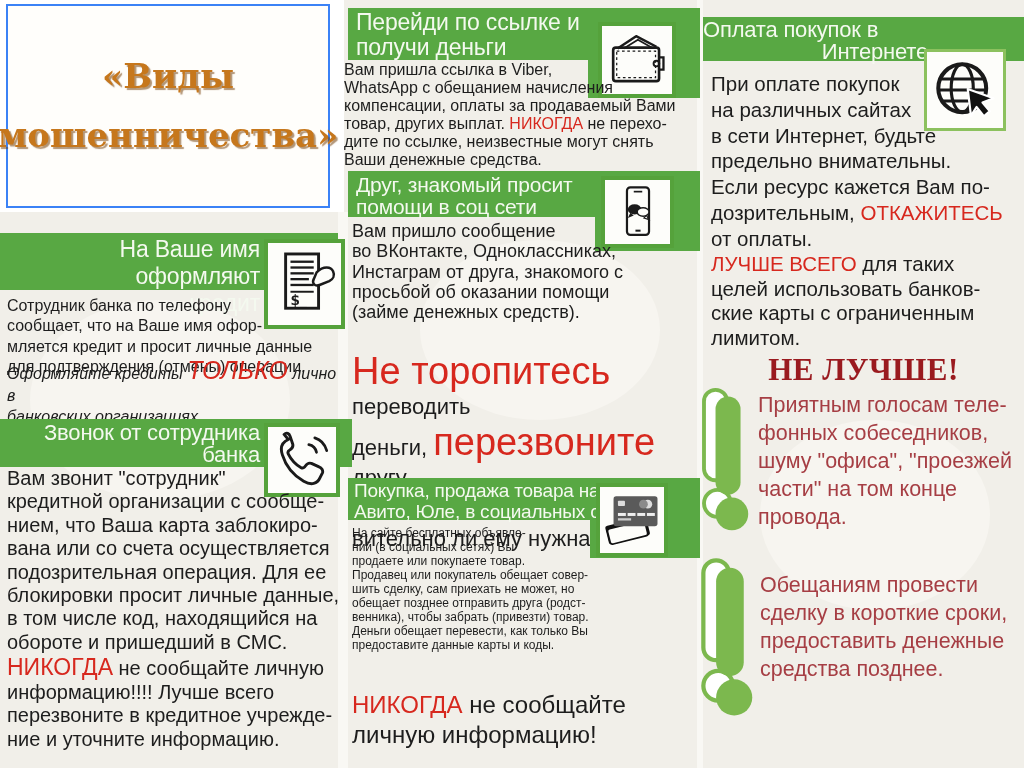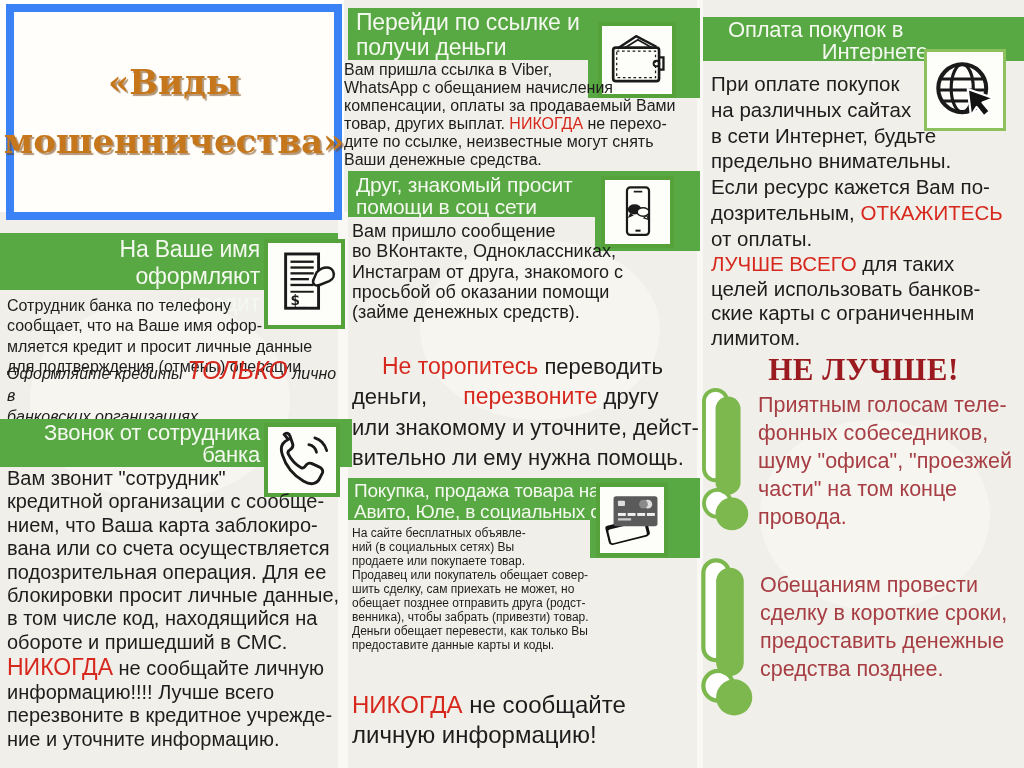--- a/index.html
+++ b/index.html
@@ -3,34 +3,34 @@
 <meta charset="utf-8">
 <style>
   html,body{margin:0;padding:0;}
   .page{position:relative;width:1024px;height:768px;background:#f1efe9;overflow:hidden;
         font-family:"Liberation Sans",sans-serif;color:#1d1d1d;}
   .abs{position:absolute;}
   .blob{position:absolute;background:#f7f5f0;border-radius:50%;}
   .white-panel{position:absolute;background:#ffffff;}
   .gutter{position:absolute;background:#f9f8f4;}
   .title-box{position:absolute;left:6px;top:4px;width:320px;height:200px;background:#fffefb;
-             border:8px solid #3b82f6;display:flex;align-items:center;justify-content:center;}
+             border:2px solid #3b82f6;display:flex;align-items:center;justify-content:center;}
   .title-text{font-family:"DejaVu Serif",serif;font-weight:bold;font-size:34px;line-height:1.75;
               color:#c6771c;text-align:center;white-space:pre-line;
               text-shadow:2px 2px 1px rgba(115,62,8,0.55);}
   .hdr{position:absolute;background:#58a843;color:#f4f9ef;white-space:pre-line;
        letter-spacing:-0.2px;box-sizing:border-box;}
   .patch{position:absolute;background:#58a843;}
   .iconbox{position:absolute;background:#fdfdfa;border:4px solid #55a23b;box-sizing:border-box;
            display:flex;align-items:center;justify-content:center;}
   .txt{position:absolute;white-space:pre-line;}
   .red{color:#d7281e;}
   .tolko{font-size:25px;color:#d7281e;line-height:1;}
   .nikogda-l{font-size:23px;color:#d7281e;}
-  .redbig{font-size:23px;color:#d7281e;line-height:1;margin-left:30px;}
+  .redbig{font-size:38px;color:#d7281e;line-height:1;}
   .m-final{font-size:24px;line-height:1.25;}
   .ne-verte{position:absolute;font-family:"Liberation Serif",serif;font-weight:bold;
             font-size:31px;color:#9a1a1f;text-align:center;letter-spacing:0.5px;}
   .warn{position:absolute;white-space:pre-line;color:#a63e44;font-size:21.5px;line-height:1.3;}
   svg{display:block;}
 </style>
 </head>
 <body>
 
 <div class="page">
@@ -160,21 +160,21 @@
 Продавец или покупатель обещает совер-
 шить сделку, сам приехать не может, но
 обещает позднее отправить друга (родст-
 венника), чтобы забрать (привезти) товар.
 Деньги обещает перевести, как только Вы
 предоставите данные карты и коды.</div>
   <div class="txt m-final" style="left:352px;top:690px;width:350px;"><span class="red">НИКОГДА</span><span> не сообщайте
 личную информацию!</span></div>
 
   <div class="hdr" style="left:703px;top:17px;width:321px;height:44px;padding-top:2px;font-size:22px;line-height:1.0;white-space:normal;">
-    <div style="padding-left:25px;">Оплата покупок в</div>
+    <div style="">Оплата покупок в</div>
     <div style="text-align:right;padding-right:96px;">Интернете</div>
   </div>
   <div class="iconbox" style="left:924px;top:49px;width:82px;height:82px;border-color:#8cc15e;border-width:3px;">
     <svg width="70" height="70" viewBox="0 0 76 76">
       <circle cx="35" cy="36" r="26" fill="none" stroke="#1a1a1a" stroke-width="4.4"></circle>
       <ellipse cx="35" cy="36" rx="12" ry="26" fill="none" stroke="#1a1a1a" stroke-width="3.4"></ellipse>
       <line x1="11" y1="26" x2="59" y2="26" stroke="#1a1a1a" stroke-width="3.4"></line>
       <line x1="9" y1="38" x2="61" y2="38" stroke="#1a1a1a" stroke-width="3.4"></line>
       <line x1="13" y1="50" x2="57" y2="50" stroke="#1a1a1a" stroke-width="3.4"></line>
       <path d="M41 37 L69 47 L57 51.5 L65 61 L58.5 66.5 L50.5 56.5 L44.5 66 Z" fill="#111111" stroke="#ffffff" stroke-width="2.4" stroke-linejoin="round"></path>

